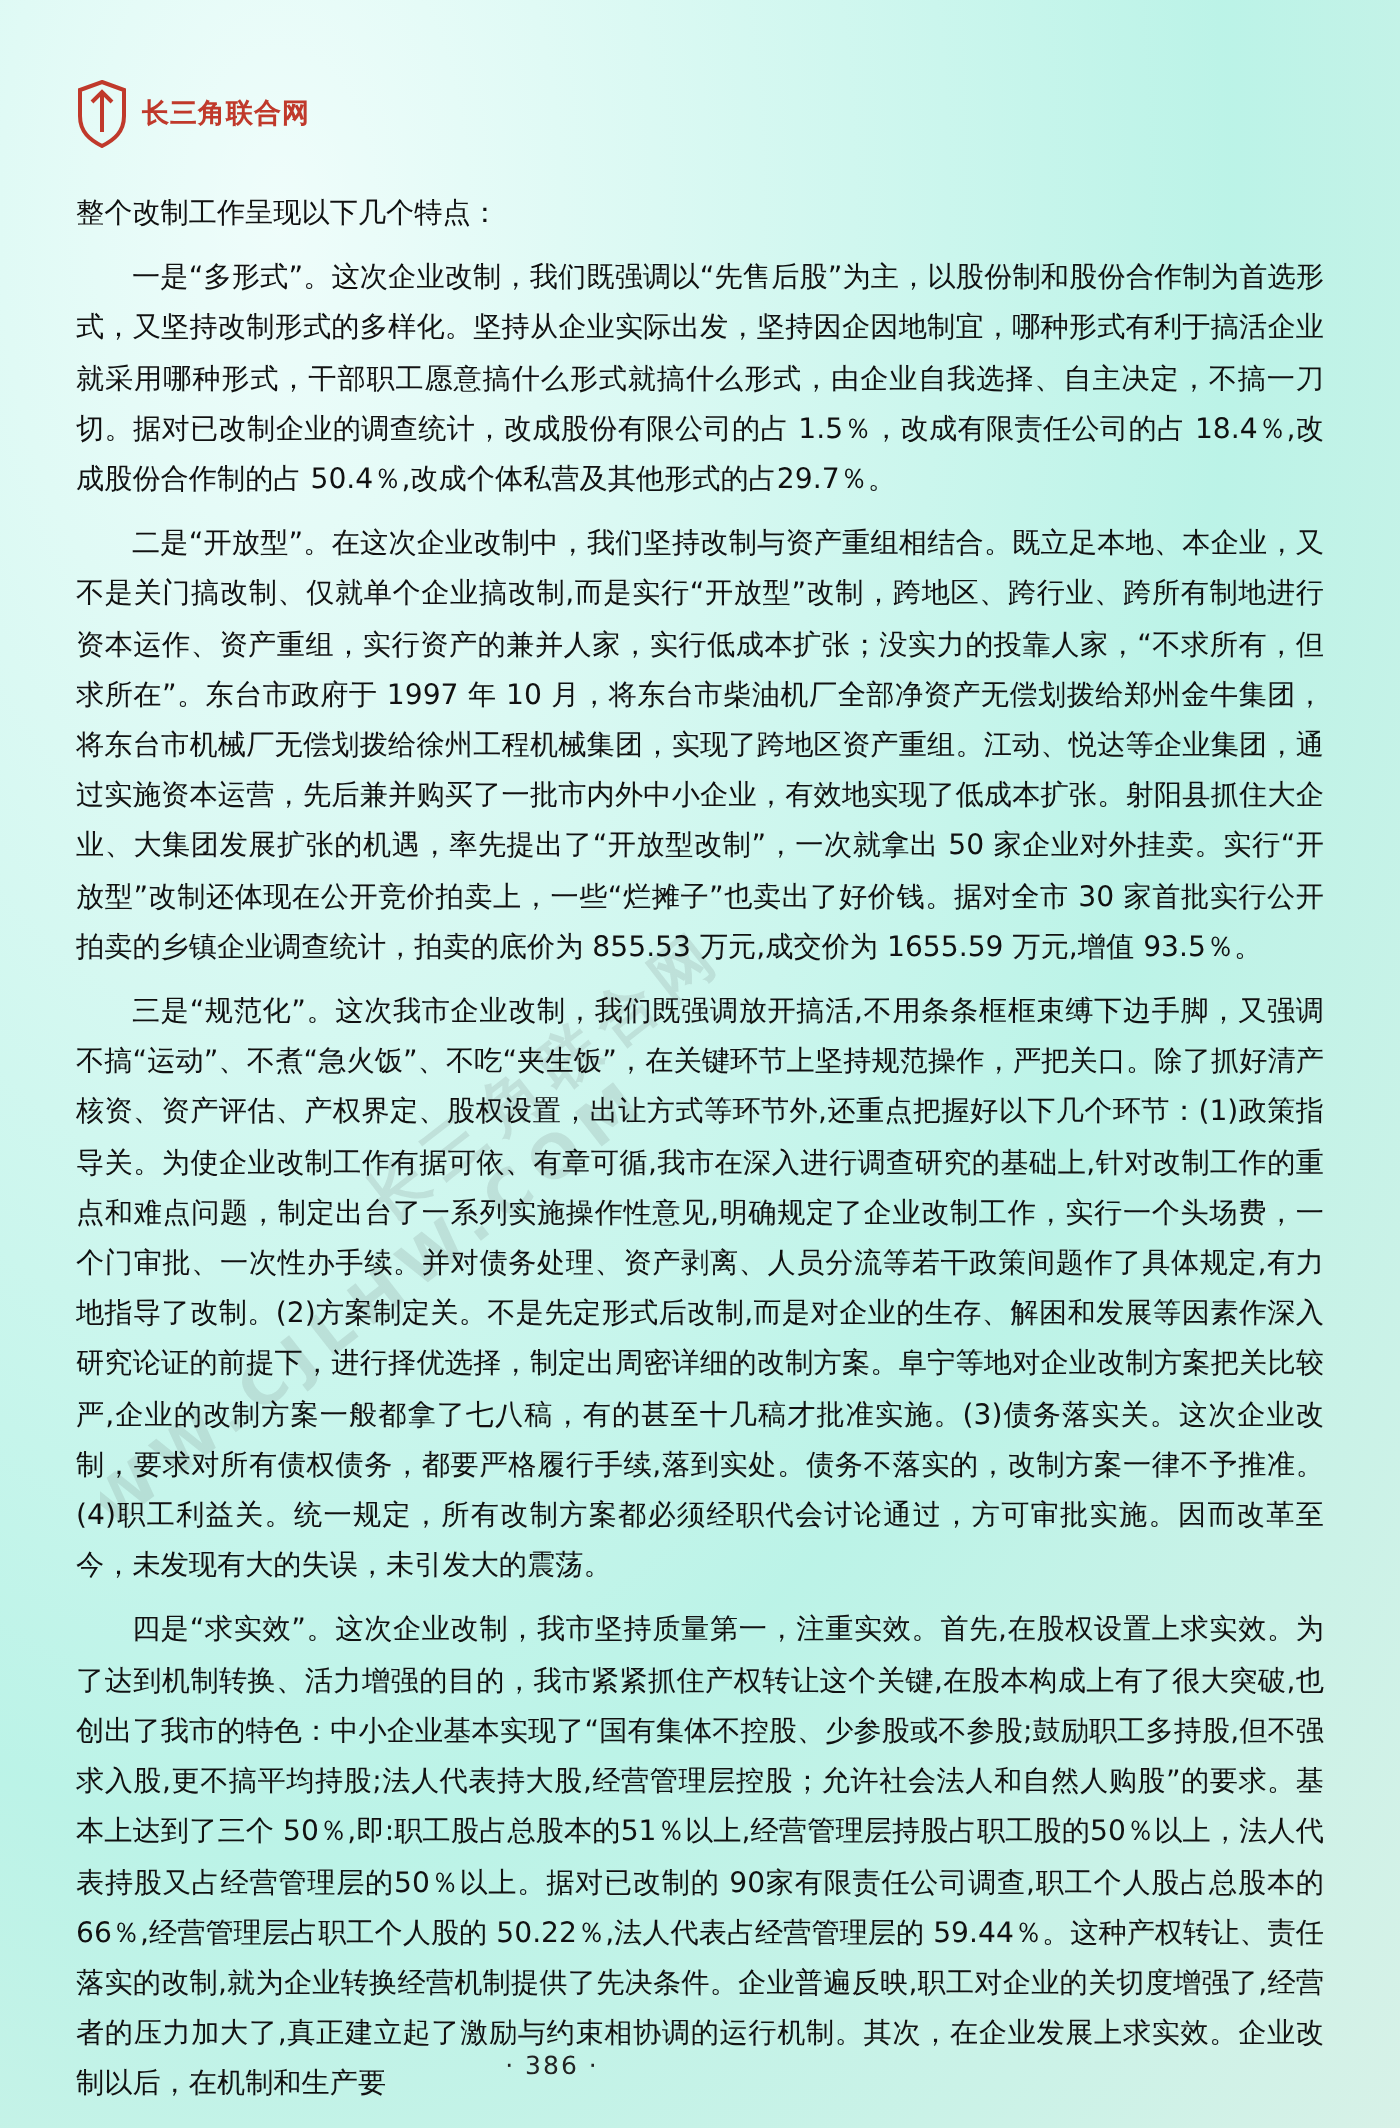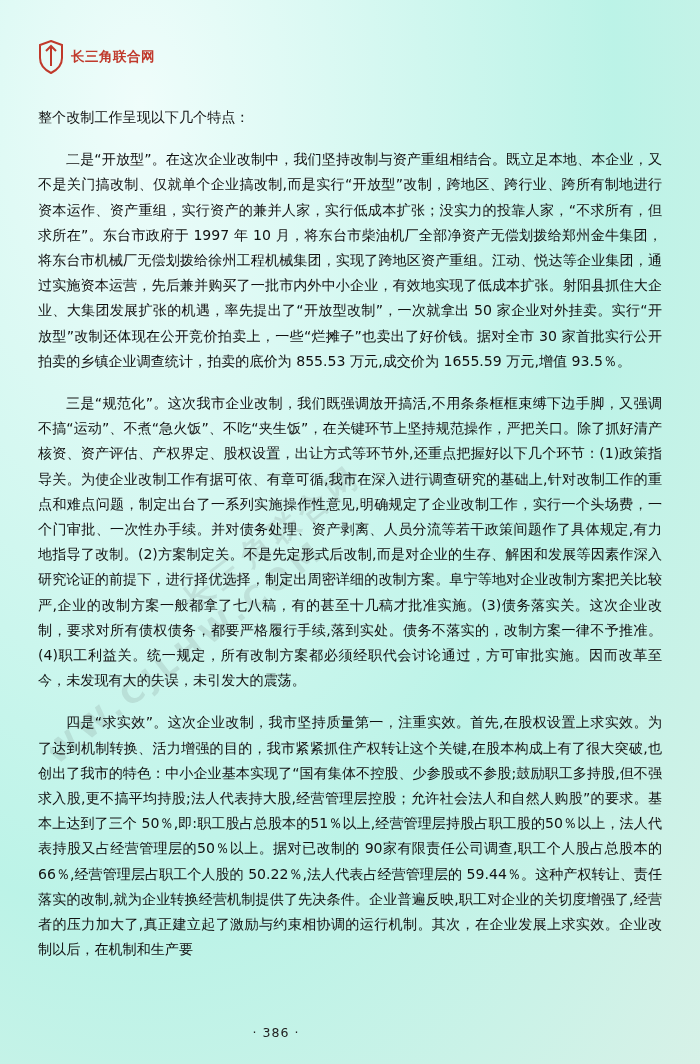--- a/index.html
+++ b/index.html
@@ -51,21 +51,21 @@
     font-weight: bold;
     white-space: nowrap;
   }
   .content {
     position: absolute;
     left: 38px;
     top: 88px;
     width: 624px;
   }
   p.body-par {
-    margin: 17px 0 1px 0;
+    margin: 7px 0 1px 0;
     font-family: "DejaVu Sans", "Liberation Sans", sans-serif;
     font-size: 14.1px;
     line-height: 25.2px;
     color: #111;
     text-align: justify;
     text-justify: inter-ideograph;
     text-indent: 0;
     letter-spacing: 0px;
   }
   p.indent {
@@ -123,19 +123,20 @@
     <span class="logo-text">长三角联合网</span>
   </div>
 
   <div class="watermark">
     <span class="wm1">长三角联合网</span>
     <span class="wm2">WWW.CJLHW.COM</span>
   </div>
 
   <div class="content">
     <p class="body-par">整个改制工作呈现以下几个特点：</p>
+    <p class="body-par indent">一是“多形式”。这次企业改制，我们既强调以“先售后股”为主，以股份制和股份合作制为首选形式，又坚持改制形式的多样化。坚持从企业实际出发，坚持因企因地制宜，哪种形式有利于搞活企业就采用哪种形式，干部职工愿意搞什么形式就搞什么形式，由企业自我选择、自主决定，不搞一刀切。据对已改制企业的调查统计，改成股份有限公司的占 1.5％，改成有限责任公司的占 18.4％,改成股份合作制的占 50.4％,改成个体私营及其他形式的占29.7％。</p>
     <p class="body-par indent">二是“开放型”。在这次企业改制中，我们坚持改制与资产重组相结合。既立足本地、本企业，又不是关门搞改制、仅就单个企业搞改制,而是实行“开放型”改制，跨地区、跨行业、跨所有制地进行资本运作、资产重组，实行资产的兼并人家，实行低成本扩张；没实力的投靠人家，“不求所有，但求所在”。东台市政府于 1997 年 10 月，将东台市柴油机厂全部净资产无偿划拨给郑州金牛集团，将东台市机械厂无偿划拨给徐州工程机械集团，实现了跨地区资产重组。江动、悦达等企业集团，通过实施资本运营，先后兼并购买了一批市内外中小企业，有效地实现了低成本扩张。射阳县抓住大企业、大集团发展扩张的机遇，率先提出了“开放型改制”，一次就拿出 50 家企业对外挂卖。实行“开放型”改制还体现在公开竞价拍卖上，一些“烂摊子”也卖出了好价钱。据对全市 30 家首批实行公开拍卖的乡镇企业调查统计，拍卖的底价为 855.53 万元,成交价为 1655.59 万元,增值 93.5％。</p>
     <p class="body-par indent">三是“规范化”。这次我市企业改制，我们既强调放开搞活,不用条条框框束缚下边手脚，又强调不搞“运动”、不煮“急火饭”、不吃“夹生饭”，在关键环节上坚持规范操作，严把关口。除了抓好清产核资、资产评估、产权界定、股权设置，出让方式等环节外,还重点把握好以下几个环节：(1)政策指导关。为使企业改制工作有据可依、有章可循,我市在深入进行调查研究的基础上,针对改制工作的重点和难点问题，制定出台了一系列实施操作性意见,明确规定了企业改制工作，实行一个头场费，一个门审批、一次性办手续。并对债务处理、资产剥离、人员分流等若干政策间题作了具体规定,有力地指导了改制。(2)方案制定关。不是先定形式后改制,而是对企业的生存、解困和发展等因素作深入研究论证的前提下，进行择优选择，制定出周密详细的改制方案。阜宁等地对企业改制方案把关比较严,企业的改制方案一般都拿了七八稿，有的甚至十几稿才批准实施。(3)债务落实关。这次企业改制，要求对所有债权债务，都要严格履行手续,落到实处。债务不落实的，改制方案一律不予推准。(4)职工利益关。统一规定，所有改制方案都必须经职代会讨论通过，方可审批实施。因而改革至今，未发现有大的失误，未引发大的震荡。</p>
     <p class="body-par indent">四是“求实效”。这次企业改制，我市坚持质量第一，注重实效。首先,在股权设置上求实效。为了达到机制转换、活力增强的目的，我市紧紧抓住产权转让这个关键,在股本构成上有了很大突破,也创出了我市的特色：中小企业基本实现了“国有集体不控股、少参股或不参股;鼓励职工多持股,但不强求入股,更不搞平均持股;法人代表持大股,经营管理层控股；允许社会法人和自然人购股”的要求。基本上达到了三个 50％,即:职工股占总股本的51％以上,经营管理层持股占职工股的50％以上，法人代表持股又占经营管理层的50％以上。据对已改制的 90家有限责任公司调查,职工个人股占总股本的66％,经营管理层占职工个人股的 50.22％,法人代表占经营管理层的 59.44％。这种产权转让、责任落实的改制,就为企业转换经营机制提供了先决条件。企业普遍反映,职工对企业的关切度增强了,经营者的压力加大了,真正建立起了激励与约束相协调的运行机制。其次，在企业发展上求实效。企业改制以后，在机制和生产要</p>
   </div>
 
   <div class="footer">· 386 ·</div>
 </div>
 
 </body></html>

